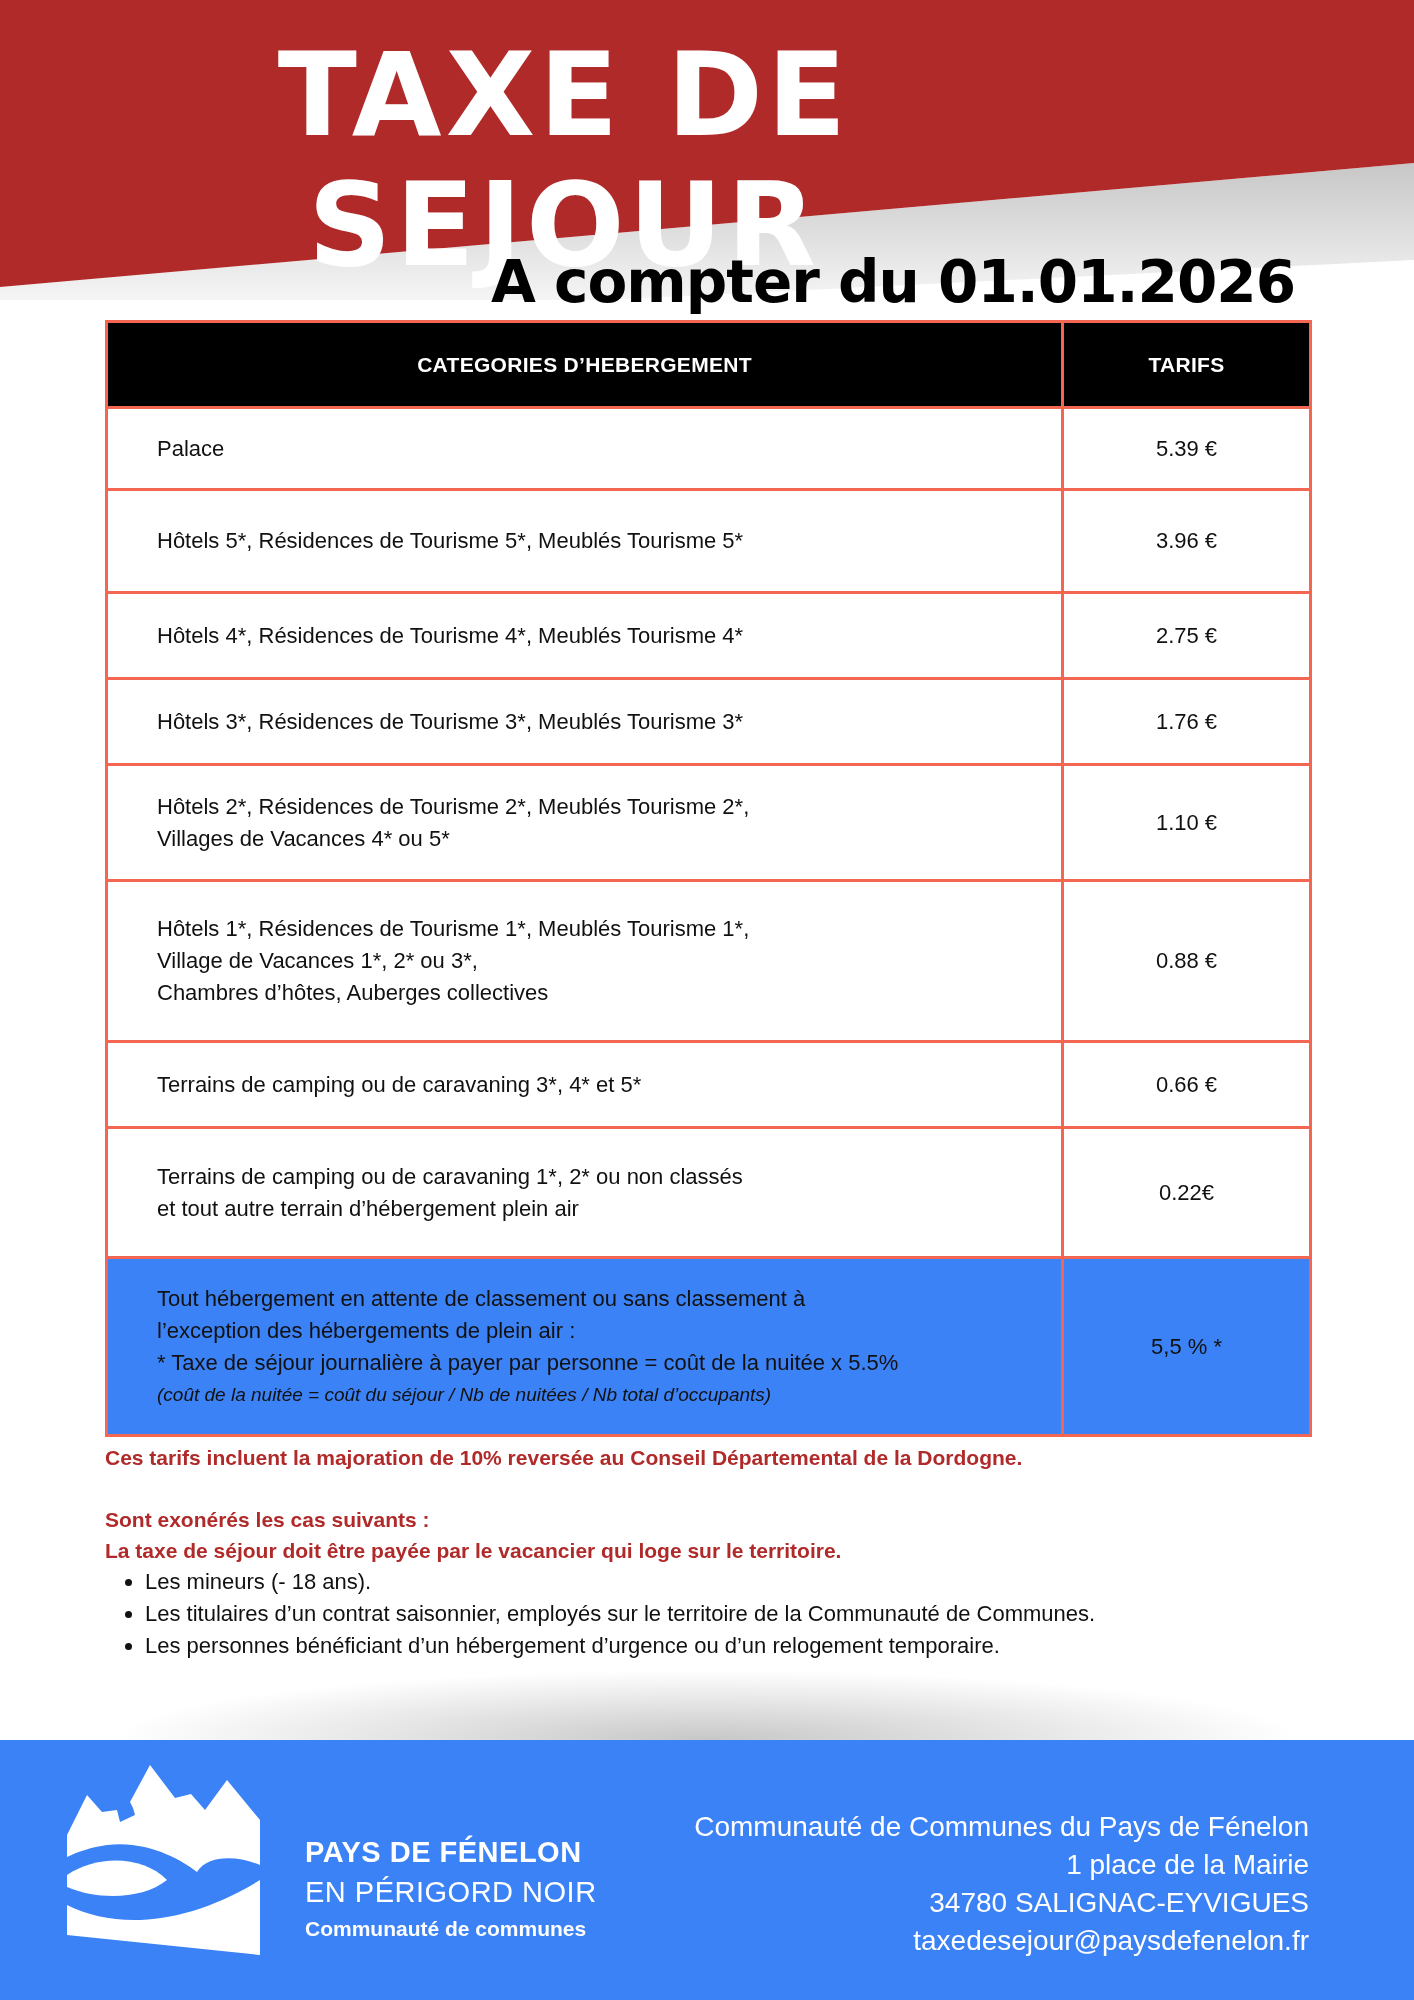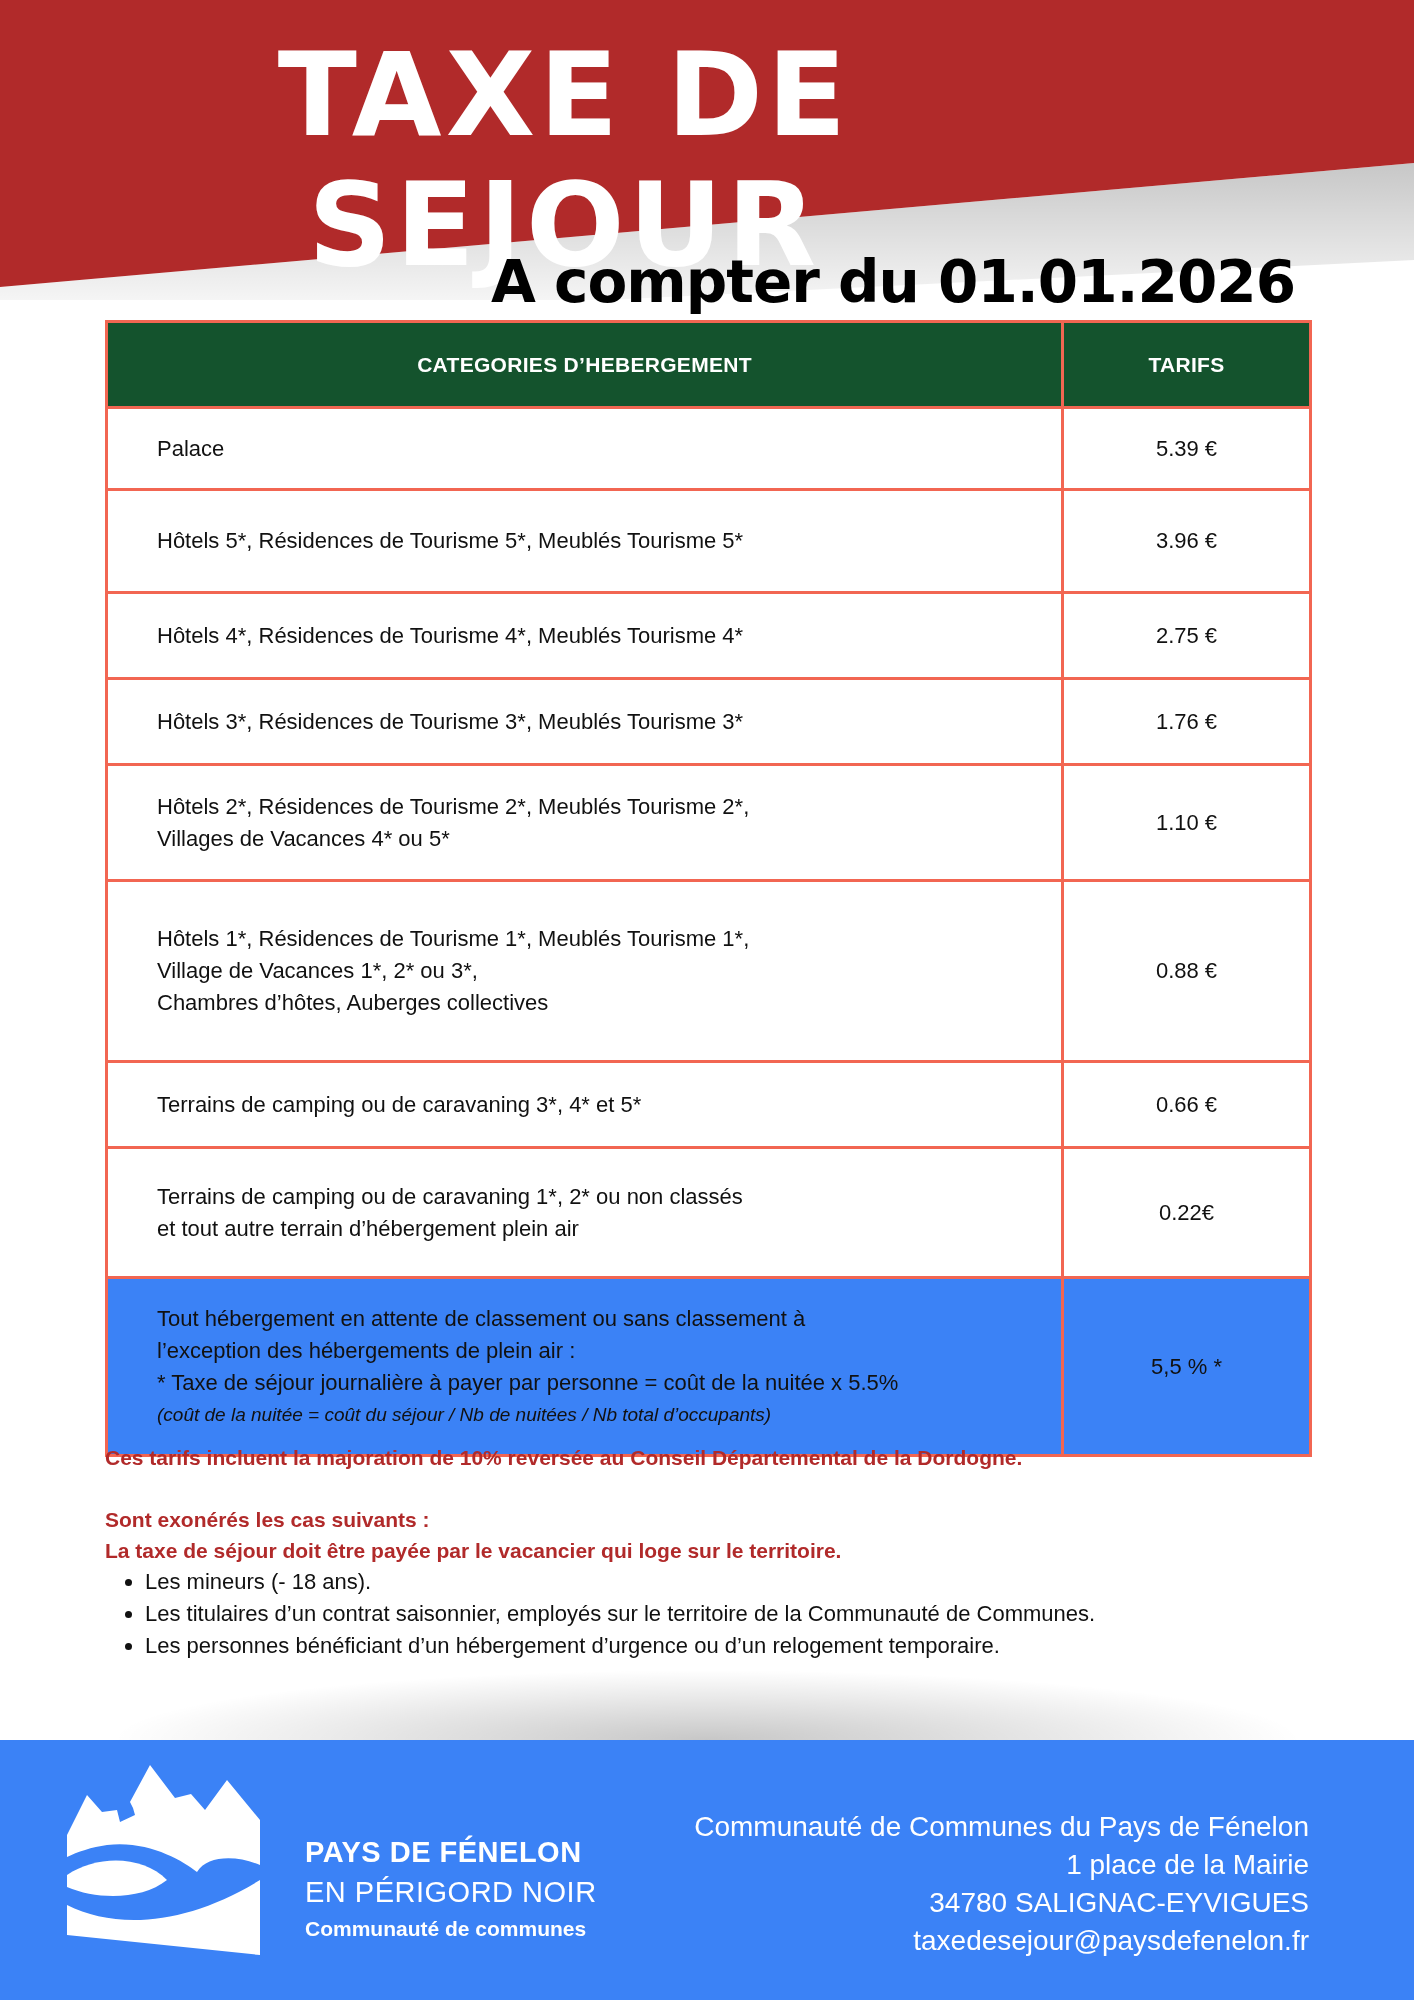--- a/index.html
+++ b/index.html
@@ -23,21 +23,21 @@
     font-family: "DejaVu Sans", sans-serif; font-weight: bold;
     font-size: 58px; letter-spacing: -1px; color: #000; margin: 14px; line-height: 80px;
   }
   .tarif-table {
     position: absolute; left: 105px; top: 320px; width: 1204px;
     border-collapse: collapse; table-layout: fixed;
   }
   .tarif-table col.c1 { width: 956px; }
   .tarif-table col.c2 { width: 248px; }
   .tarif-table th {
-    background: #14532d; color: #fff; font-weight: bold; font-size: 21px;
+    background: #000000; color: #fff; font-weight: bold; font-size: 21px;
     height: 83px; padding: 0; border: 3px solid #f26652; text-align: center;
     letter-spacing: 0.3px;
   }
   .tarif-table td {
     border: 3px solid #f26652; font-size: 22px; line-height: 32px;
     padding: 0 0 0 20px; vertical-align: middle; color: #111;
   }
   .tarif-table td.price { text-align: center; padding: 0; }
   .tarif-table tr.highlight td { background: #3b82f6; }
   .tarif-table .italic { font-style: italic; font-size: 19px; }
@@ -128,21 +128,21 @@
         </td>
       <td class="price">1.76 €</td>
     </tr>
     <tr style="height:116px">
       <td>
         <span class="line">Hôtels 2*, Résidences de Tourisme 2*, Meublés Tourisme 2*,</span>
         <span class="line">Villages de Vacances 4* ou 5*</span>
       </td>
       <td class="price">1.10 €</td>
     </tr>
-    <tr style="height:181px">
+    <tr style="height:161px">
       <td>
         <span class="line">Hôtels 1*, Résidences de Tourisme 1*, Meublés Tourisme 1*,</span>
         <span class="line">Village de Vacances 1*, 2* ou 3*,</span>
         <span class="line">Chambres d’hôtes, Auberges collectives</span>
       </td>
       <td class="price">0.88 €</td>
     </tr>
     <tr style="height:86px">
       <td>
           <span class="line">Terrains de camping ou de caravaning 3*, 4* et 5*</span>

